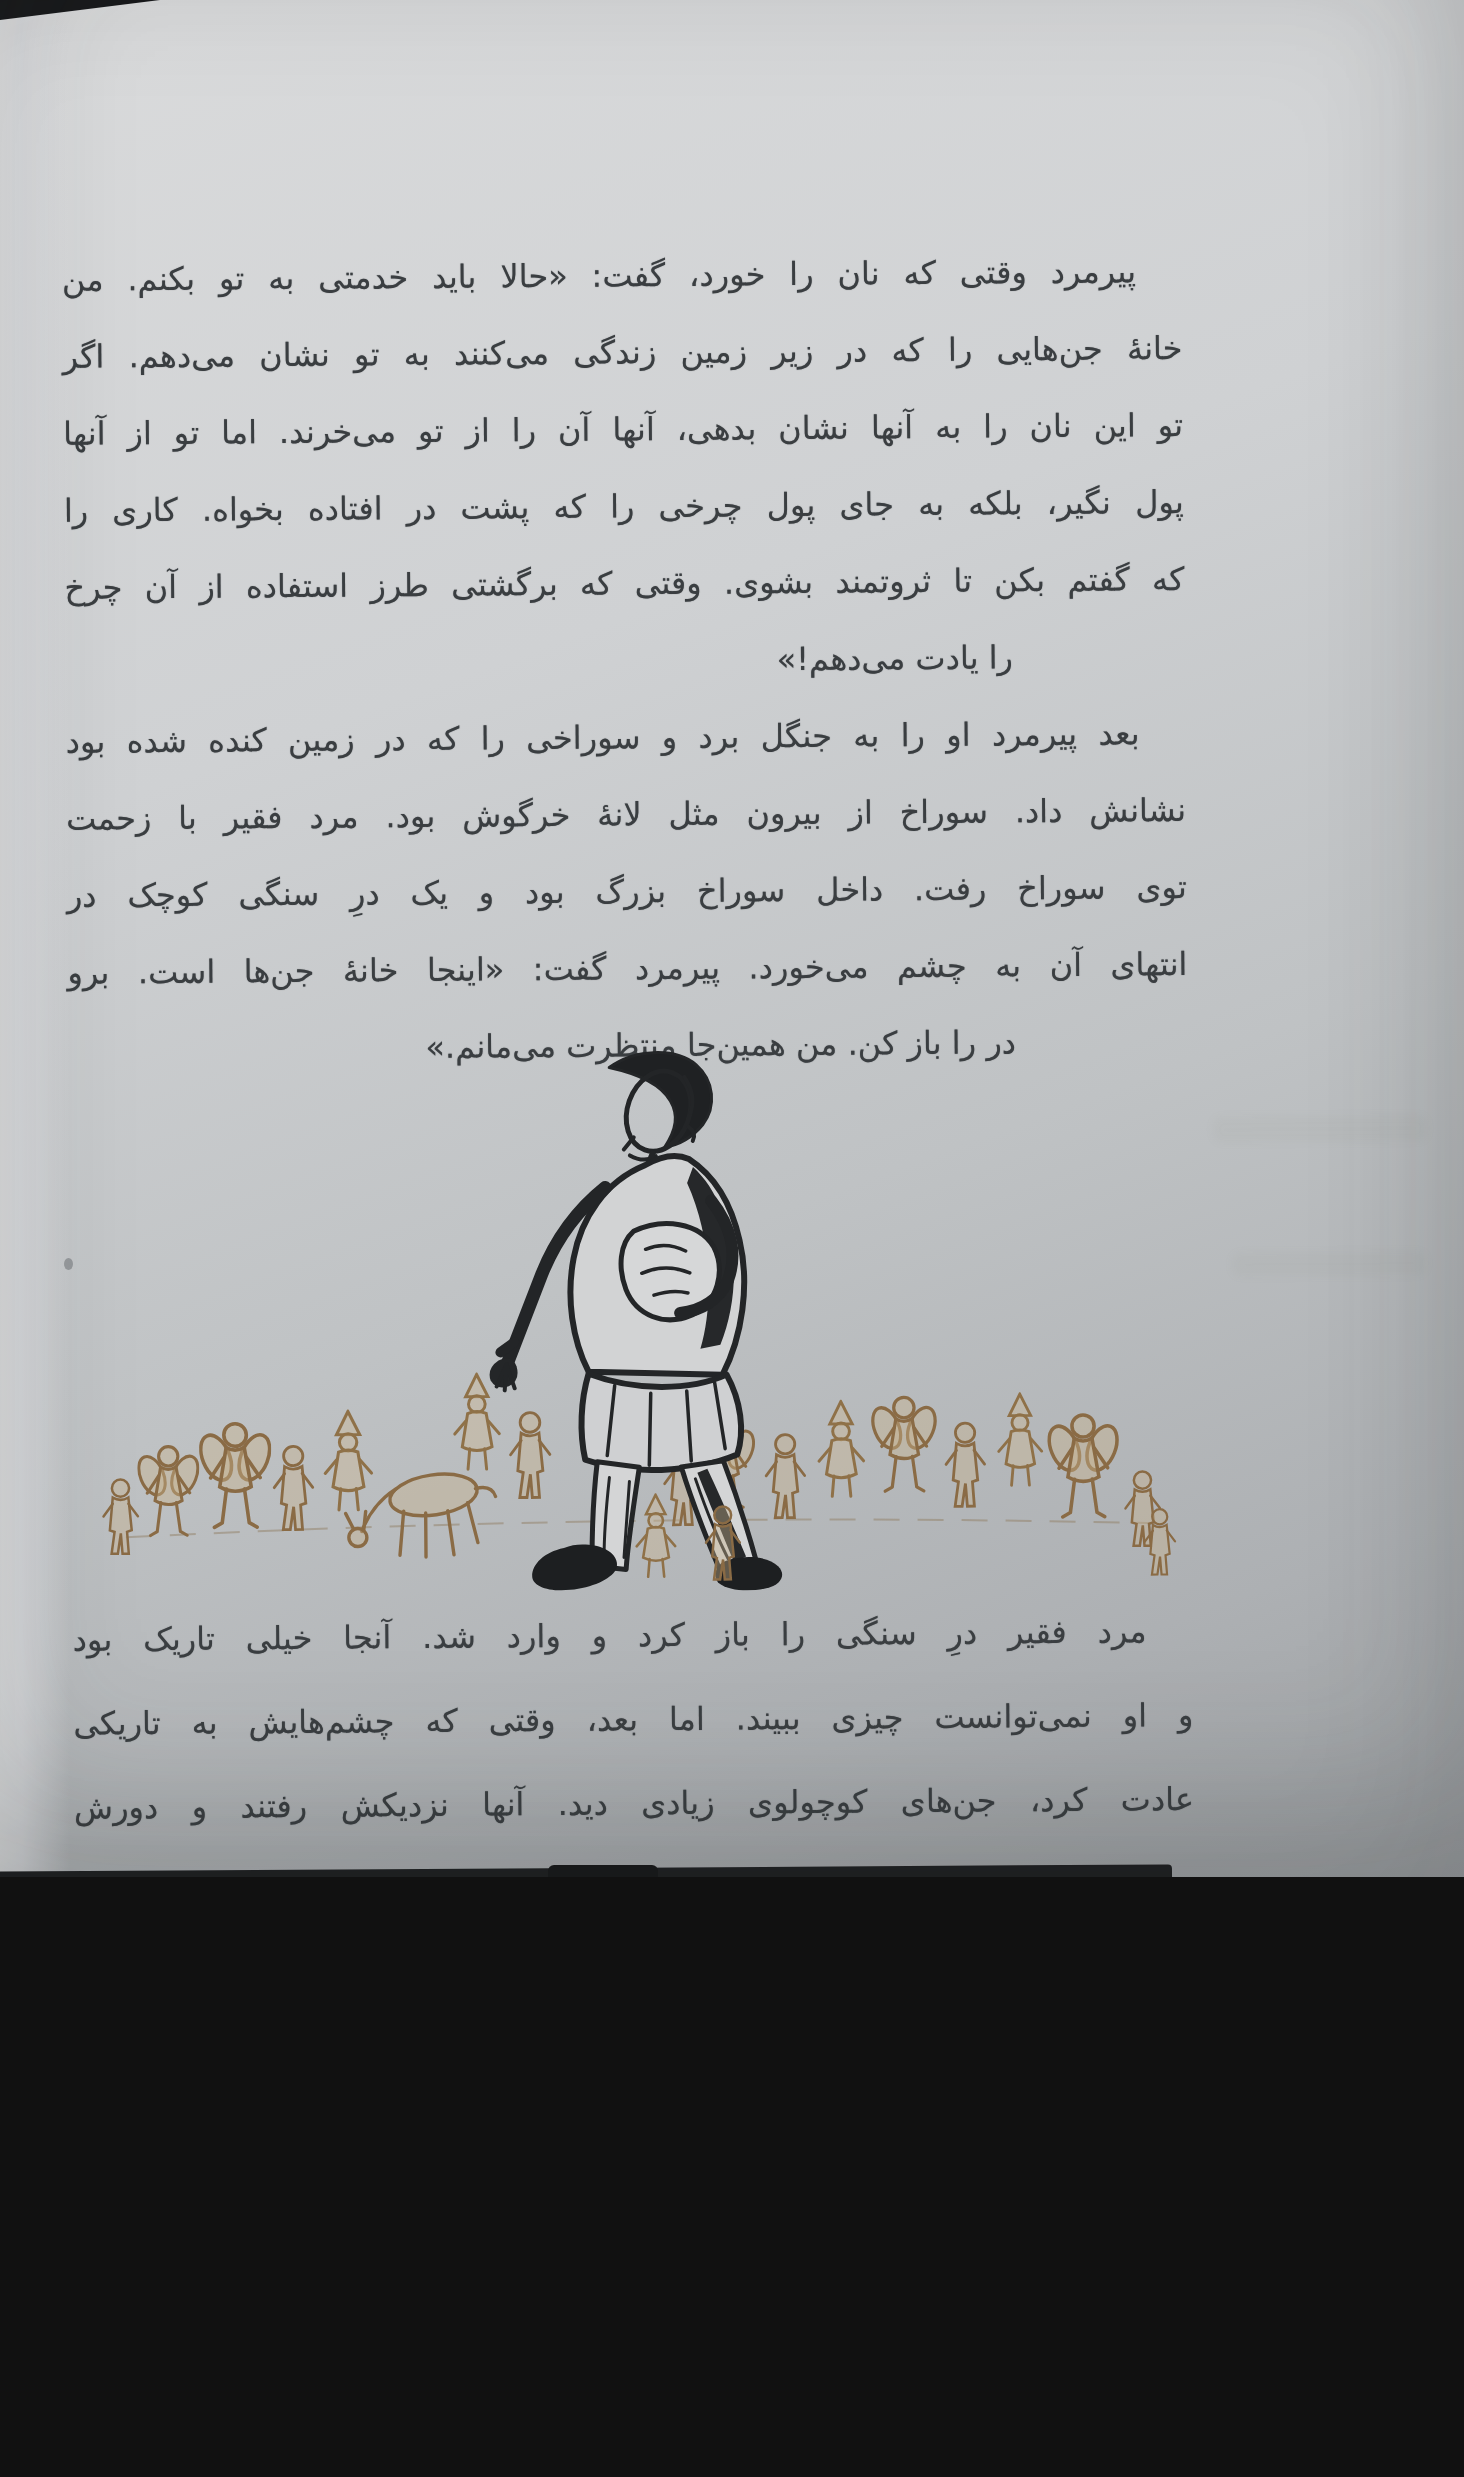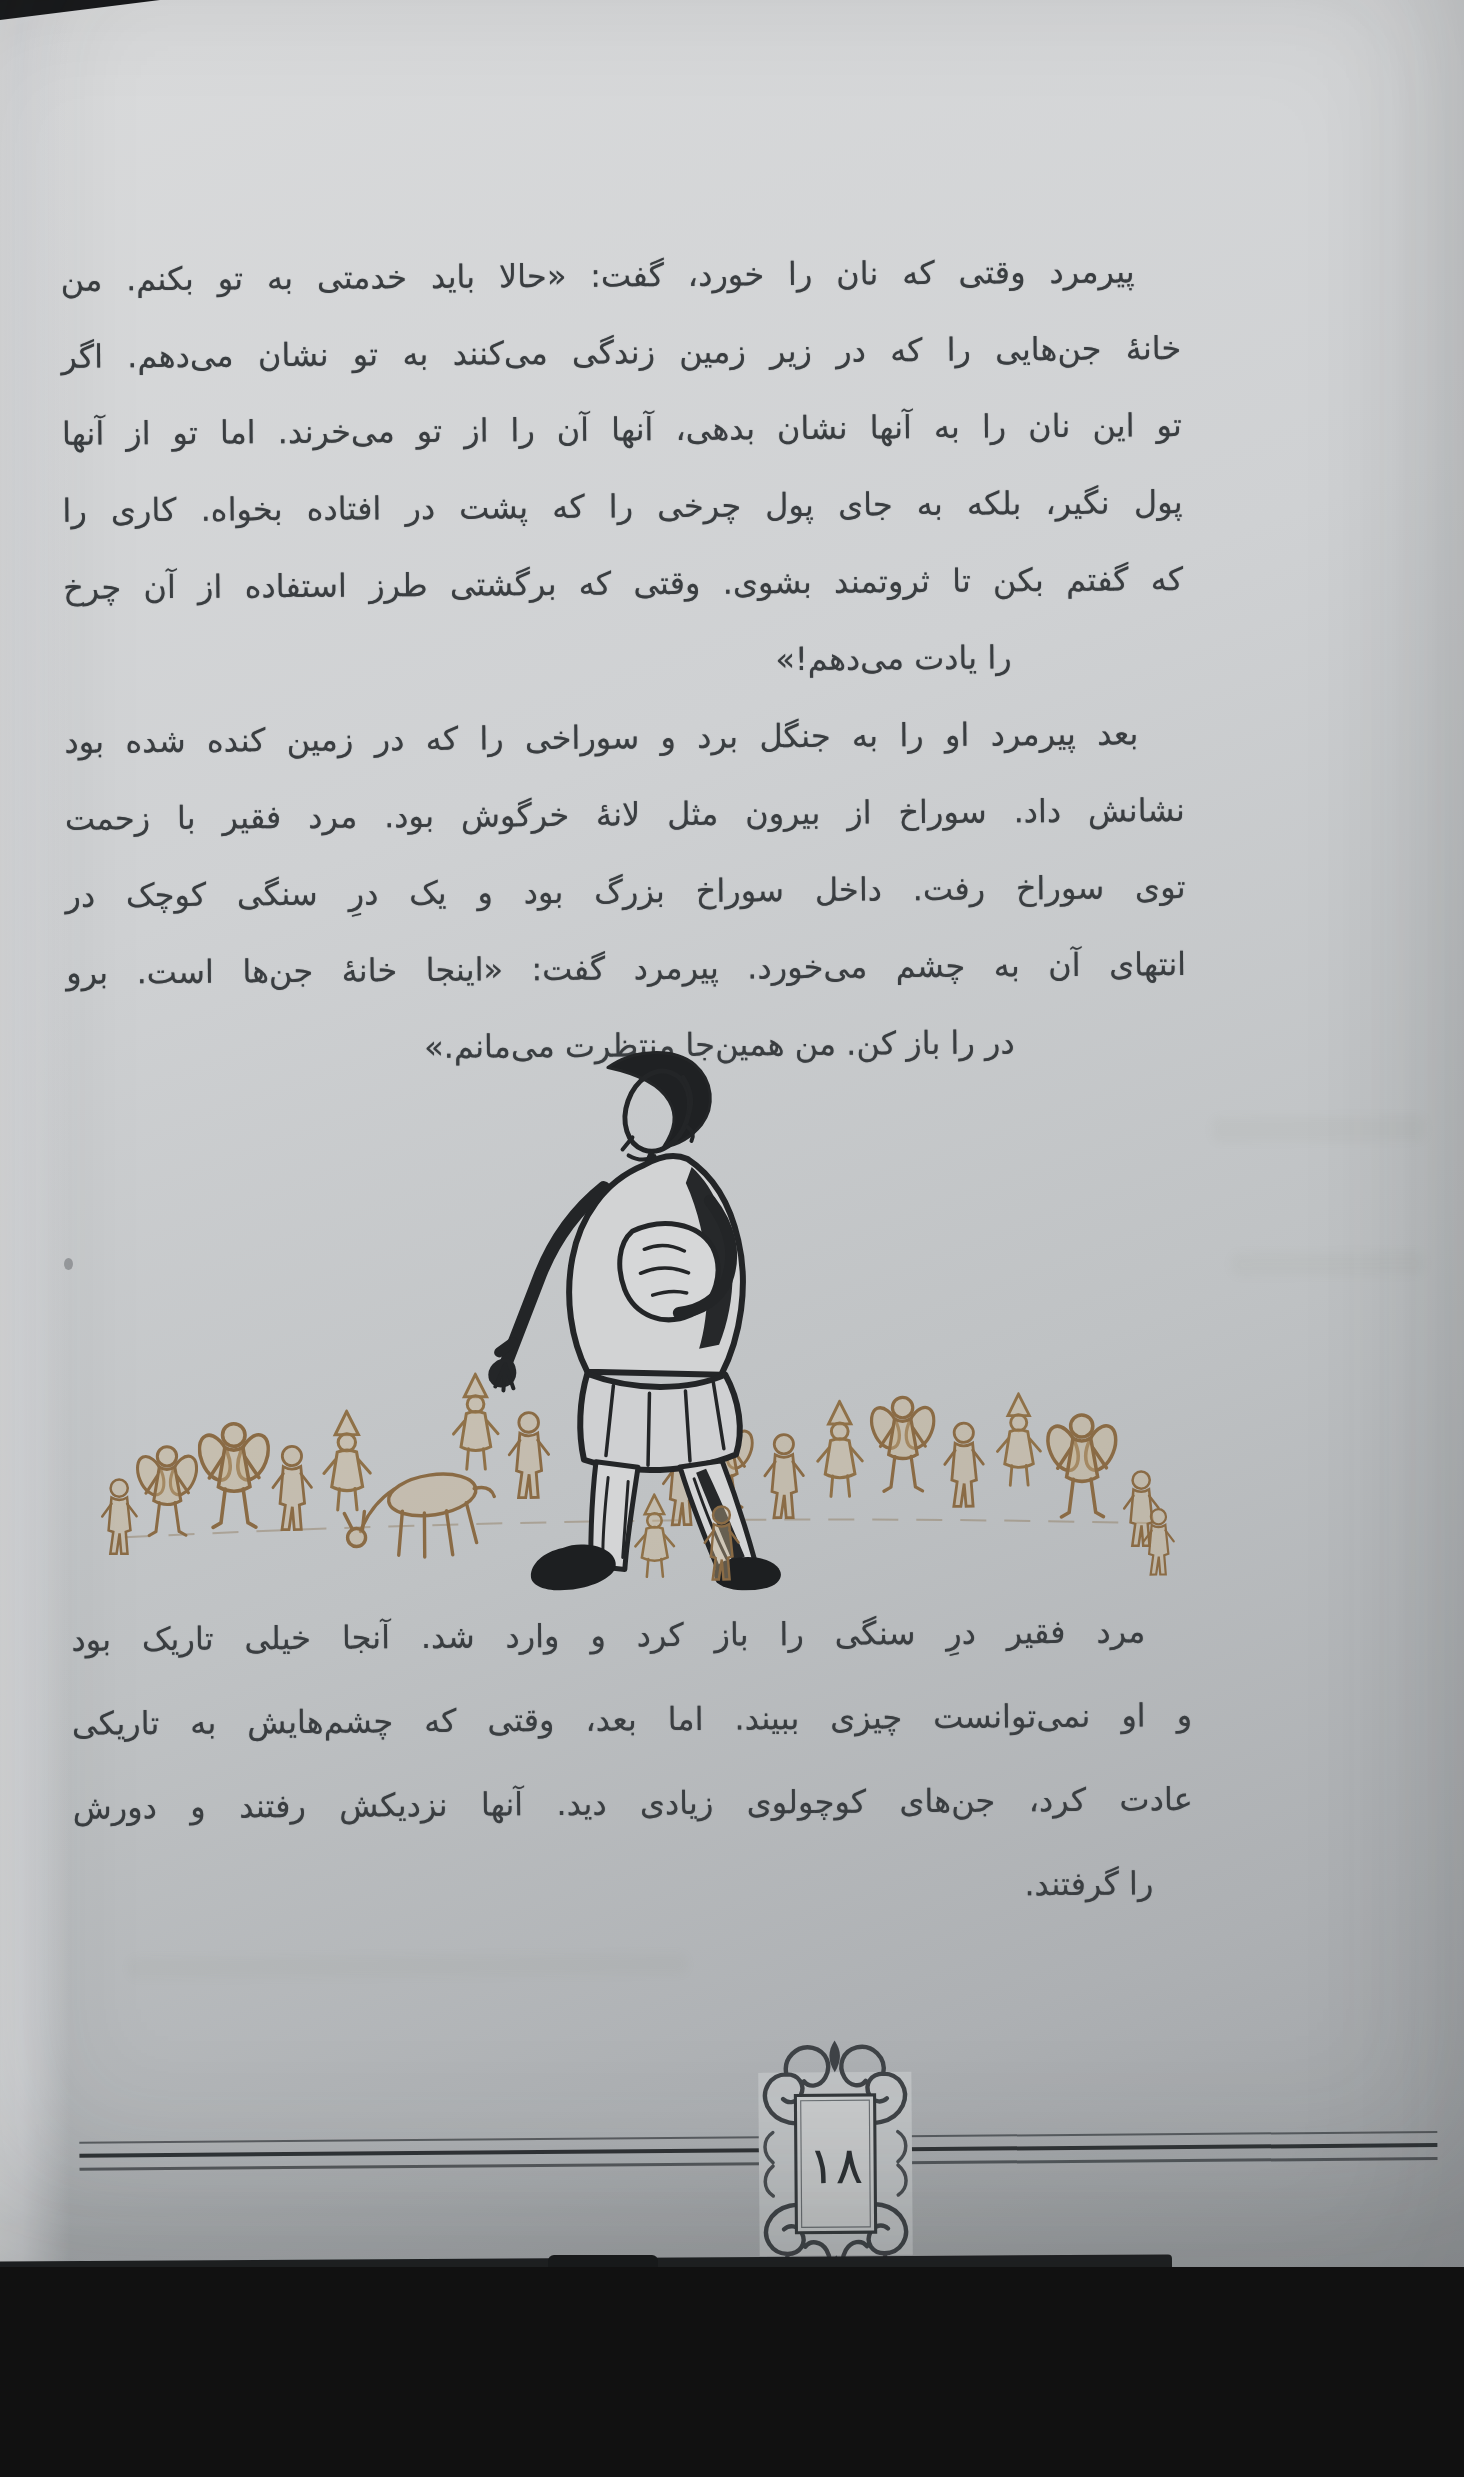--- a/index.html
+++ b/index.html
@@ -2,21 +2,21 @@
 <html lang="fa" style="--ink: #3a3e41; --paper-top: #dadbdc; --paper-bottom: #9da0a3; --illustration-ink: #232527; --gnome-brown: #8a6b45; --rule: #3e4246;"><head>
 <meta charset="utf-8">
 <style>
   :root{
     --paper-top:#dadbdc; --paper-mid:#cfd1d3; --paper-mid2:#bfc2c4;
     --paper-bottom:#9da0a3; --ink:#3a3e41; --ill-ink:#232527;
     --gnome:#8a6b45; --gnome-fill:#c9b28c; --rule:#3e4246;
   }
   html,body{margin:0;padding:0;background:#111;}
   .photo{
-    position:relative;width:1464px;height:2267px;overflow:hidden;
+    position:relative;width:1464px;height:1877px;overflow:hidden;
     background:linear-gradient(160deg,var(--paper-top) 0%,var(--paper-mid) 35%,var(--paper-mid2) 62%,#adb0b3 85%,var(--paper-bottom) 100%);
     font-family:"DejaVu Sans",sans-serif;
   }
   
   .corner-dark{position:absolute;left:0;top:0;width:160px;height:20px;
     background:#17181a;clip-path:polygon(0 0,100% 0,0 100%);}
   .bottom-strip{position:absolute;left:-8px;bottom:-4px;width:1180px;height:13px;
     background:#1b1c1e;transform:rotate(-0.35deg);border-radius:0 4px 0 0;}
   .bottom-bump{position:absolute;left:548px;bottom:0;width:110px;height:12px;background:#141516;border-radius:6px 6px 0 0;}
   .left-edge{position:absolute;left:0;top:0;bottom:0;width:70px;

